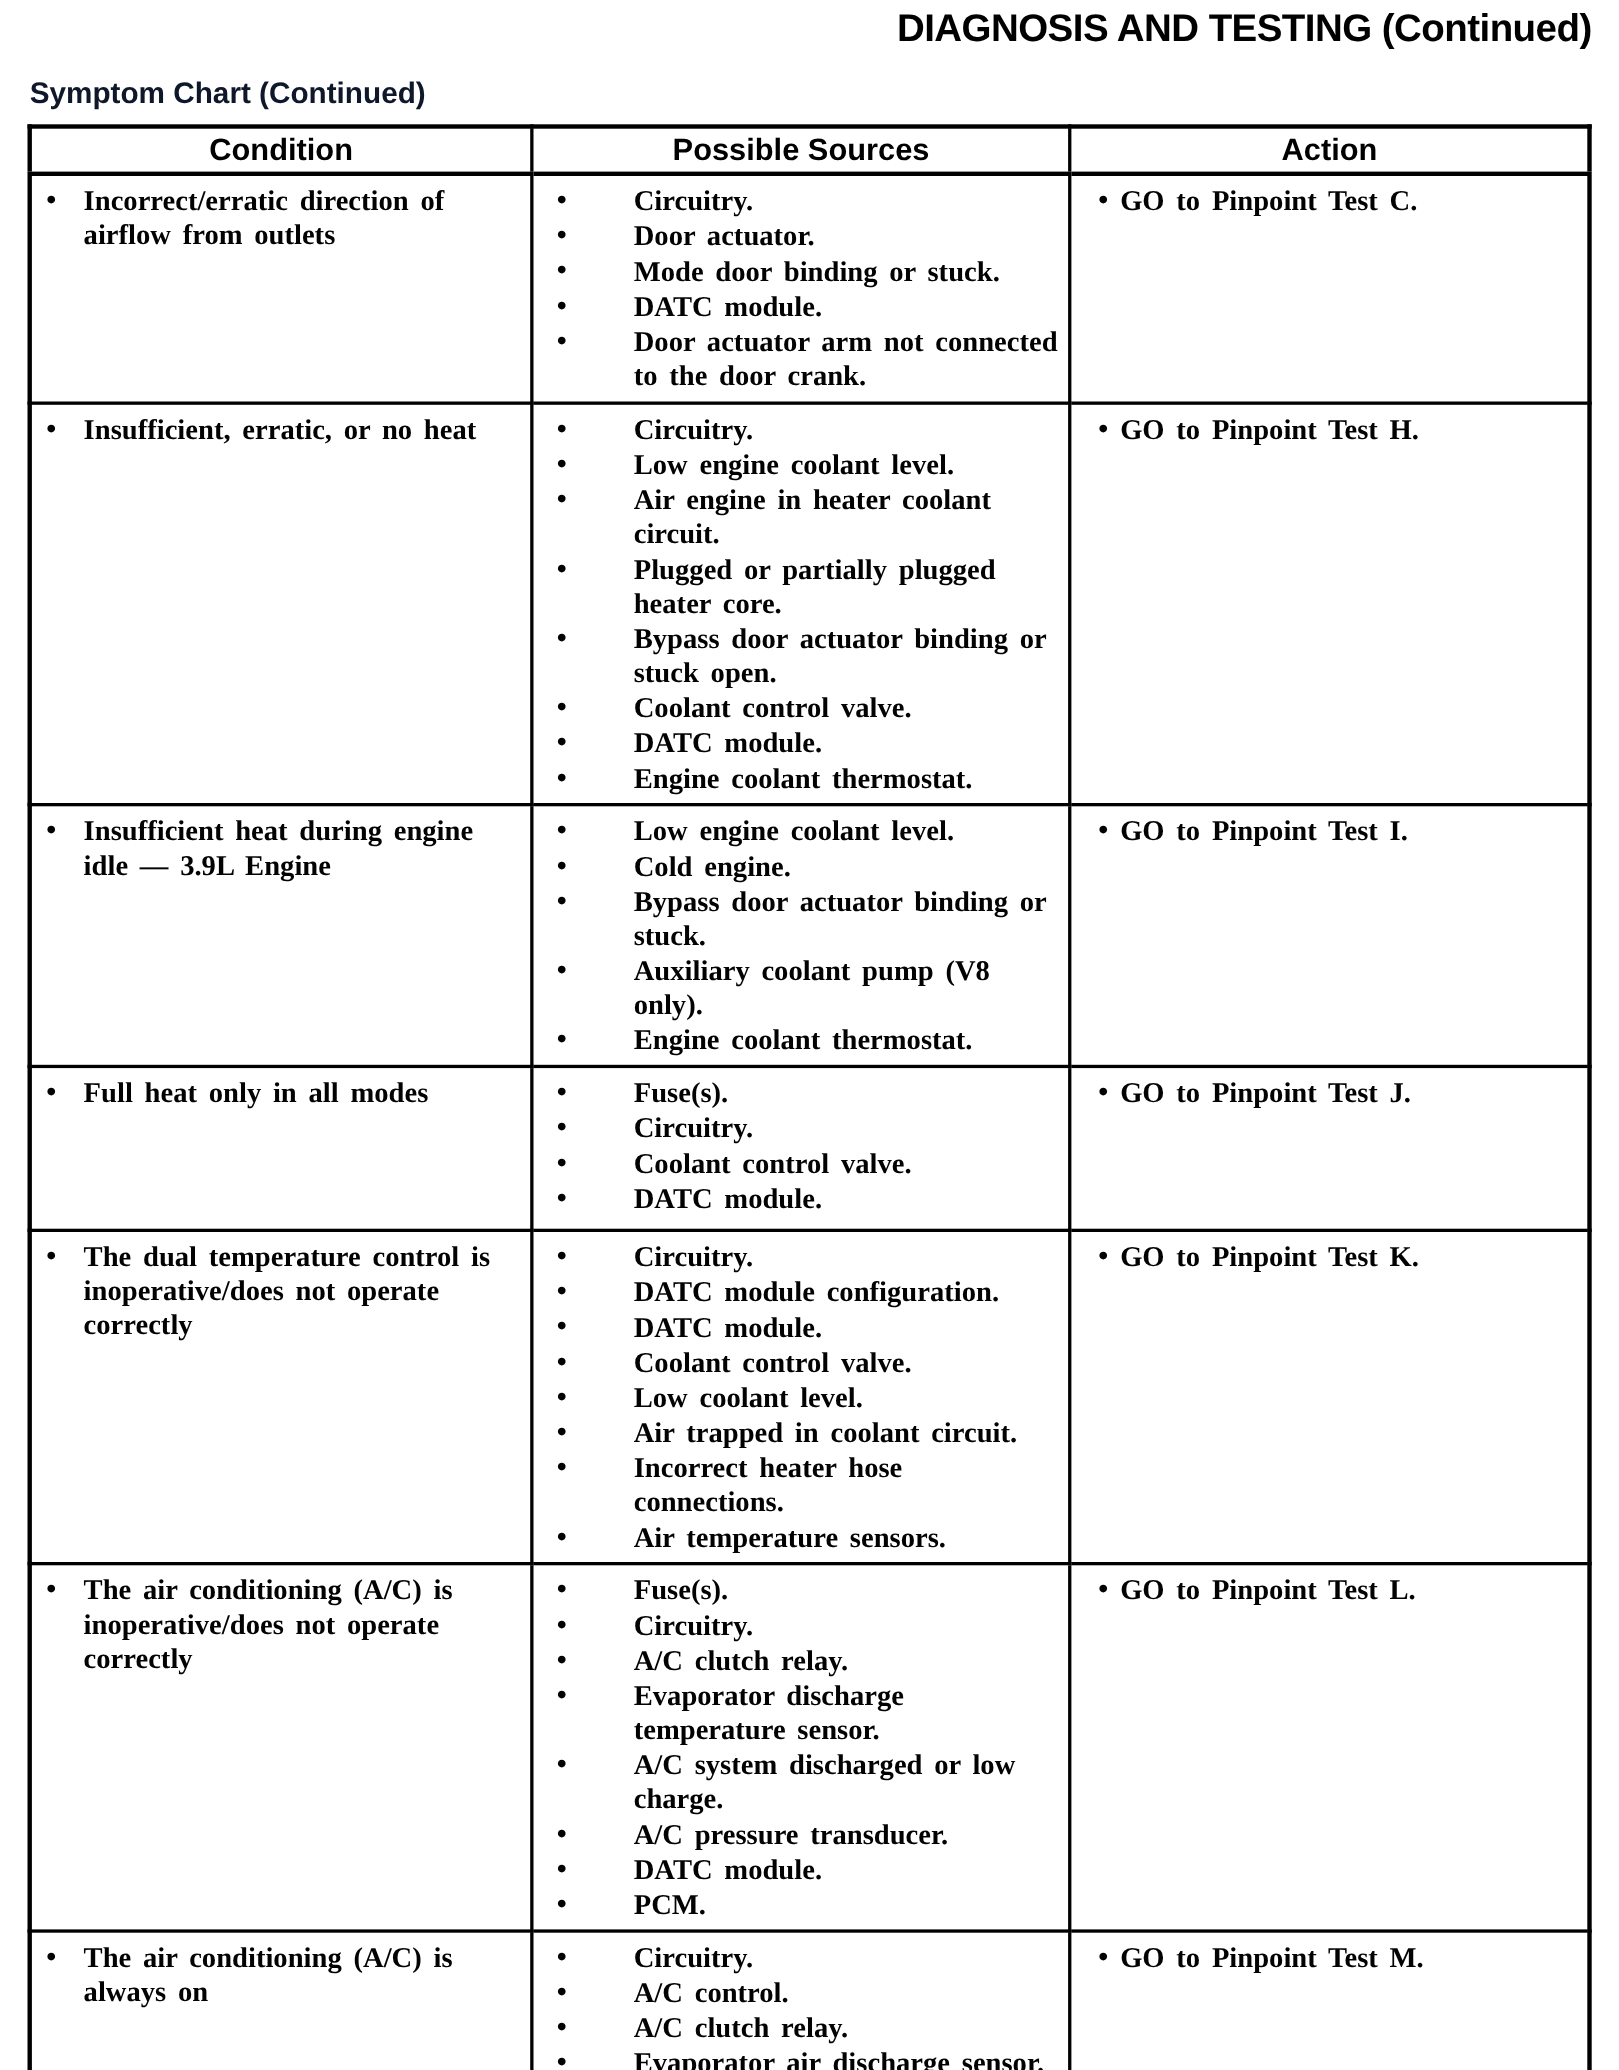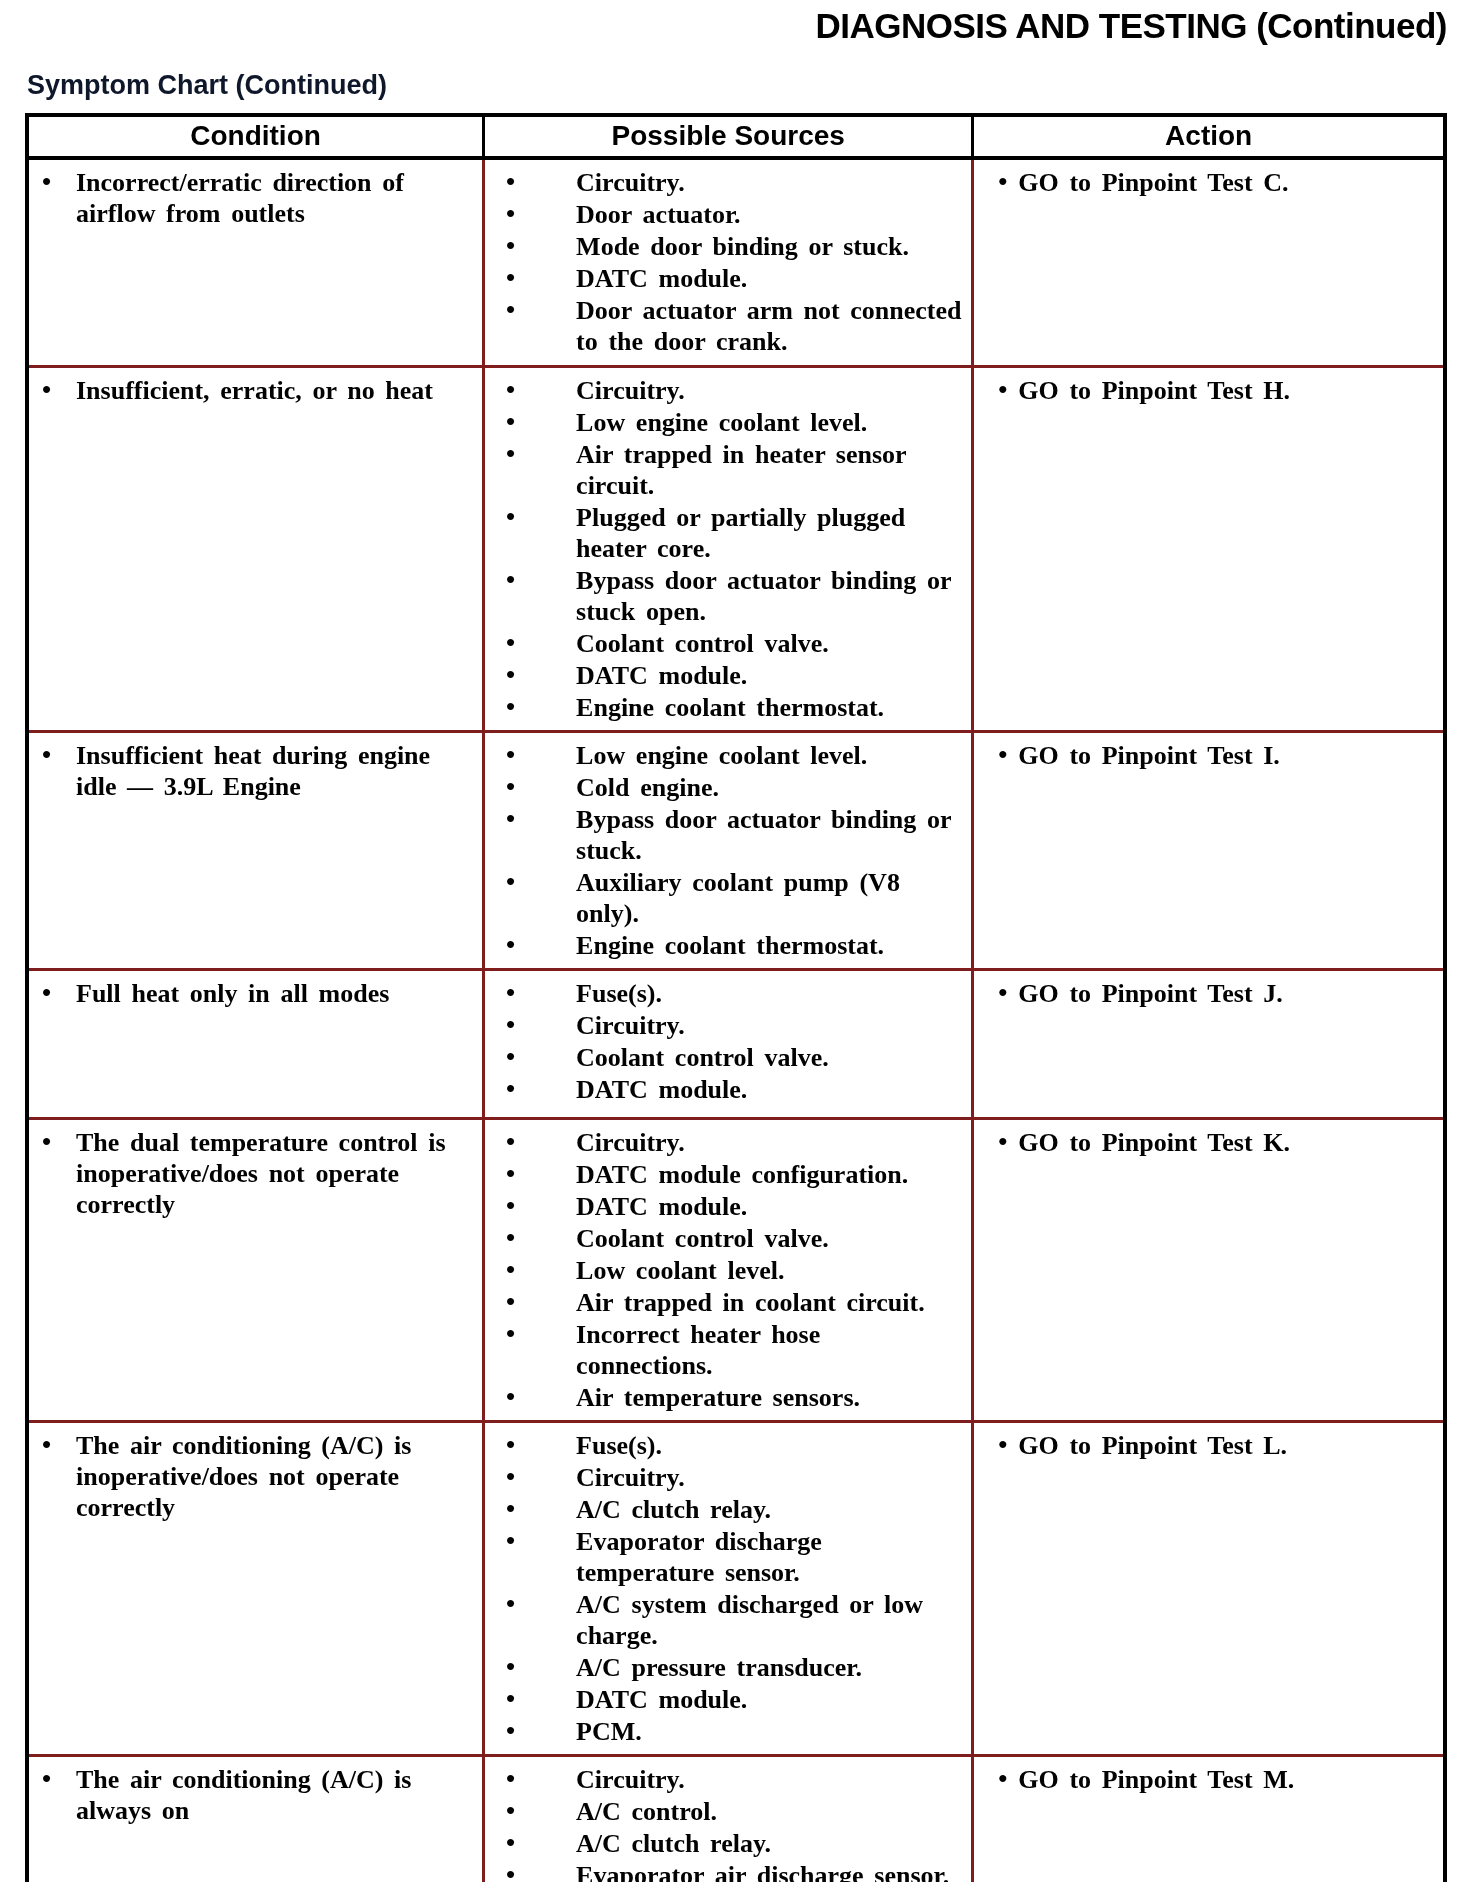--- a/index.html
+++ b/index.html
@@ -42,21 +42,21 @@
     border: 3px solid #000;
     border-bottom-width: 4px;
     font-family: "Liberation Sans", sans-serif;
     font-weight: bold;
     font-size: 28px;
     text-align: center;
     padding: 3px 0 4px 0;
     color: #000;
   }
   table.symptom-chart td {
-    border: 3px solid #7f1d1d;
+    border: 3px solid #000000;
     vertical-align: top;
     padding: 7px 6px 6px 0;
   }
   ul.cell-list {
     margin: 0;
     padding: 0;
     list-style: none;
     font-family: "Liberation Serif", serif;
     font-weight: 600;
     font-size: 26px;
@@ -143,21 +143,21 @@
         <tr>
           <td class="col-condition">
             <ul class="cell-list">
               <li>Insufficient, erratic, or no heat</li>
             </ul>
           </td>
           <td class="col-sources">
             <ul class="cell-list">
               <li>Circuitry.</li>
               <li>Low engine coolant level.</li>
-              <li>Air trapped in heater sensor circuit.</li>
+              <li>Air engine in heater coolant circuit.</li>
               <li>Plugged or partially plugged heater core.</li>
               <li>Bypass door actuator binding or stuck open.</li>
               <li>Coolant control valve.</li>
               <li>DATC module.</li>
               <li>Engine coolant thermostat.</li>
             </ul>
           </td>
           <td class="col-action">
             <ul class="cell-list">
               <li>GO to Pinpoint Test H.</li>

